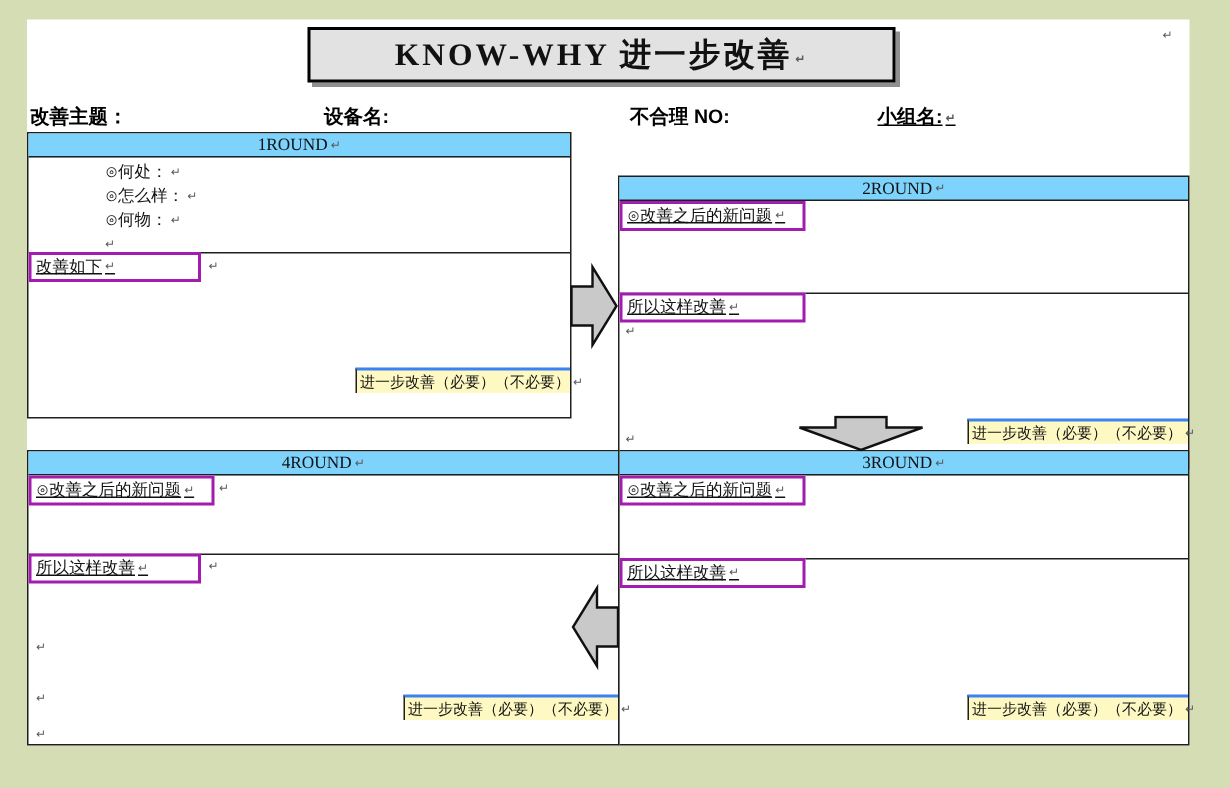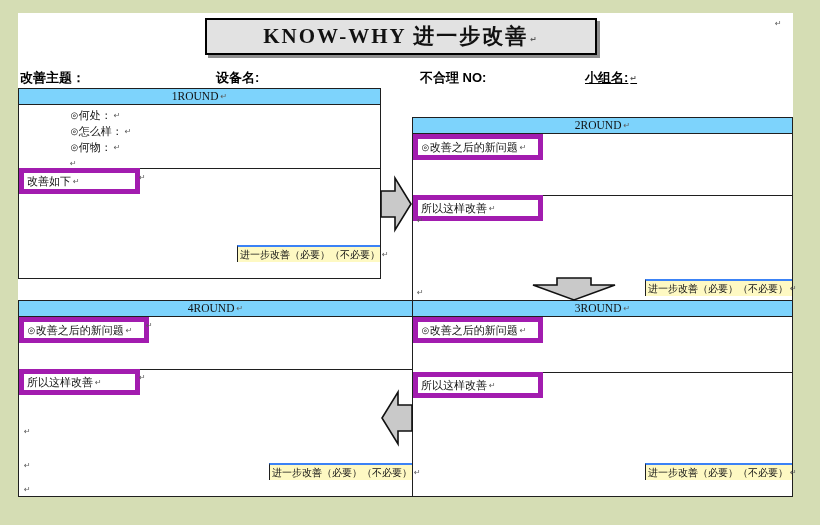--- a/index.html
+++ b/index.html
@@ -31,22 +31,22 @@
     position:absolute;left:0;top:0;right:0;height:15px;
     background:#7dd3fc;border-bottom:1px solid #1f1f1f;
     text-align:center;font-family:"Liberation Serif",serif;
     font-size:11.5px;line-height:15px;color:#111;
   }
   .item-lines{position:absolute;left:3px;top:18px;right:2px;font-size:11px;color:#111;margin-left:48px;}
   .item-line{height:16px;line-height:16px;white-space:nowrap;}
   .divider{position:absolute;left:0;right:0;border-top:1px solid #1f1f1f;height:0;}
   .label-box{
     position:absolute;left:0;height:16px;line-height:16px;
-    border:5px solid #a21caf;background:#fff;
-    font-size:11px;padding:0 3px;white-space:nowrap;color:#111;
+    border:2px solid #a21caf;background:#fff;
+    font-size:11px;padding:0 3px;white-space:nowrap;color:#111;text-decoration:underline;
   }
   .further-box{
     position:absolute;right:0;bottom:16px;height:15px;line-height:15px;
     border-left:1px solid #1f1f1f;border-top:2px solid #3b82f6;
     font-size:10px;padding:0 2px;white-space:nowrap;background:#fef9c3;color:#111;
   }
   .pilcrow{
     font-family:"DejaVu Sans",sans-serif;
     font-size:8px;color:#5a5a5a;margin-left:2px;vertical-align:1px;
   }

